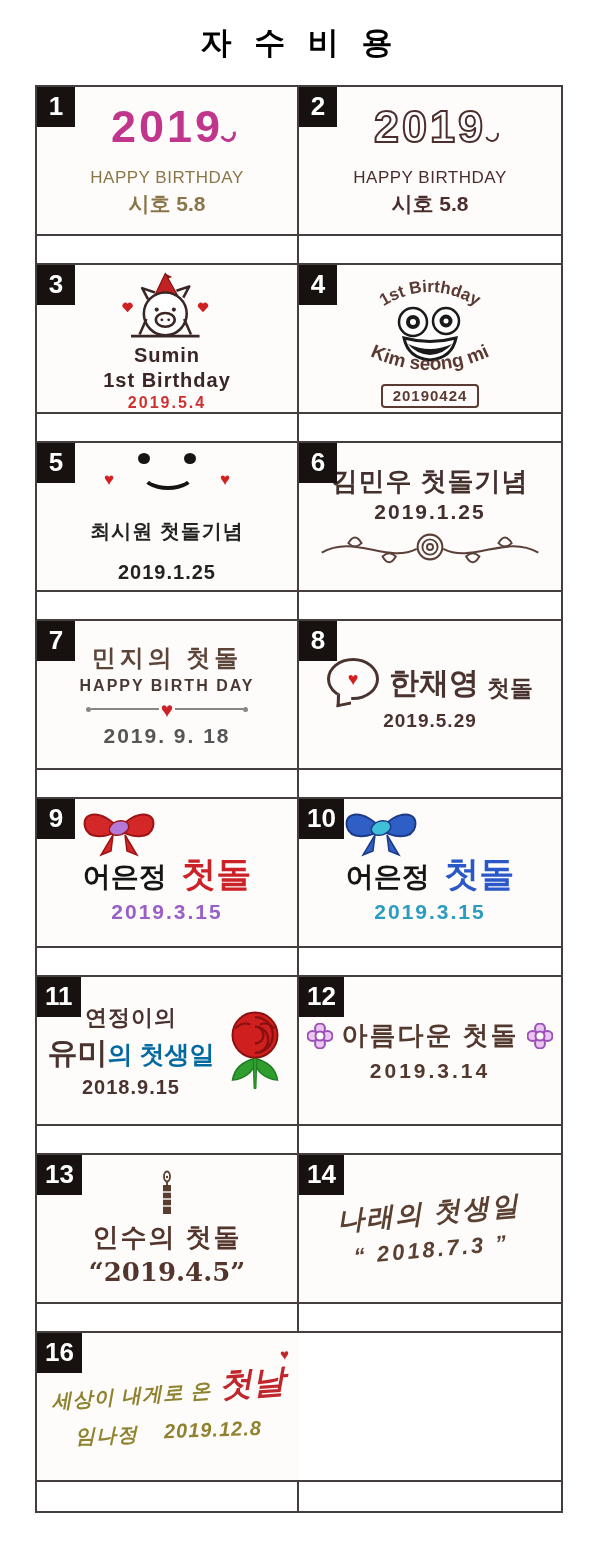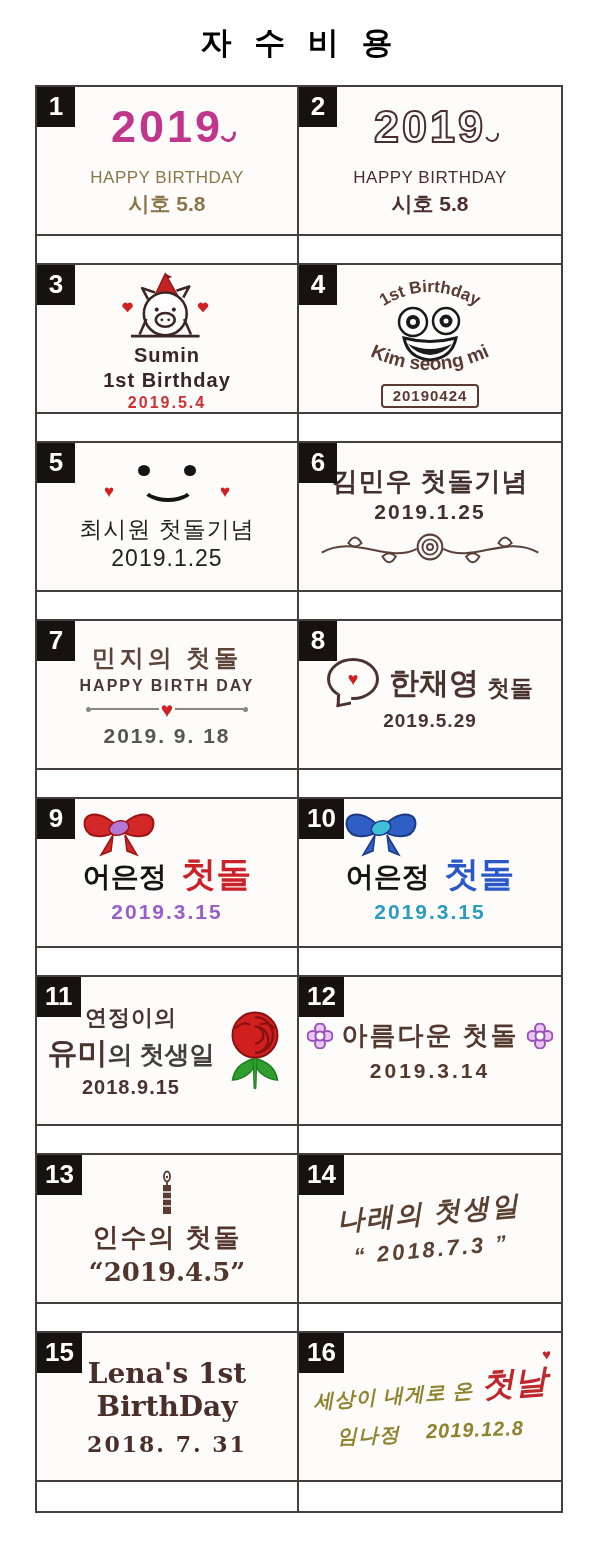--- a/index.html
+++ b/index.html
@@ -44,21 +44,21 @@
              padding:1px 10px 2px; margin-top:2px; letter-spacing:1px; }
 
   
   .smiley { position:relative; width:150px; height:52px; }
   .eye { position:absolute; width:12px; height:11px; border-radius:50%; background:#151515; top:3px; }
   .eye.l { left:46px; } .eye.r { left:92px; }
   .cheek-heart { position:absolute; top:20px; font-size:17px; color:#d41f1f; }
   .cheek-heart.l { left:12px; } .cheek-heart.r { right:12px; }
   .smile { position:absolute; left:48px; top:6px; width:56px; height:34px; border:4px solid #151515; border-radius:50%;
            border-top-color:transparent; border-left-color:transparent; border-right-color:transparent; }
-  .t5 { color:#222; font-size:23px; font-weight:400; letter-spacing:1px; margin-top:0; }
+  .t5 { color:#222; font-size:20px; font-weight:700; letter-spacing:1px; margin-top:16px; }
 
   
   .t6 { color:#43302c; font-weight:bold; font-size:26px; letter-spacing:1px; }
   .t6d { color:#43302c; font-size:21px; letter-spacing:2px; margin-top:1px; font-weight:600; }
 
   
   .t7a { color:#5d4439; font-size:24px; font-weight:600; letter-spacing:4px; }
   .t7b { color:#4a3833; font-size:16px; font-weight:600; letter-spacing:2px; margin-top:3px; }
   .divider7 { display:flex; align-items:center; margin-top:4px; }
   .divider7 .dot { width:5px; height:5px; border-radius:50%; background:#8a8585; }
@@ -84,21 +84,21 @@
   .t9name { color:#151515; font-size:28px; font-weight:bold; }
   .t9suf { font-size:35px; font-weight:bold; margin-left:10px; }
   .suf-red { color:#cc2127; } .suf-blue { color:#2a58c8; }
   .t9d { font-size:21px; font-weight:bold; letter-spacing:2px; margin-top:2px; }
   .d-purple { color:#9a5fc7; } .d-teal { color:#2a9cc0; }
 
   
   .row11 { display:flex; align-items:center; }
   .t11a { color:#4a332e; font-weight:bold; font-size:22px; letter-spacing:1px; }
   .t11name { color:#4a332e; font-weight:bold; font-size:30px; }
-  .t11rest { color:#404040; font-weight:bold; font-size:25px; }
+  .t11rest { color:#0369a1; font-weight:bold; font-size:25px; }
   .t11d { color:#4a332e; font-weight:bold; font-size:20px; letter-spacing:1px; margin-top:2px; }
 
   
   .row12 { display:flex; align-items:center; gap:8px; }
   .t12 { color:#53382e; font-weight:bold; font-size:26px; letter-spacing:2px; }
   .t12d { color:#53382e; font-size:21px; font-weight:600; letter-spacing:3px; margin-top:6px; }
 
   
   .t13 { color:#53352c; font-weight:bold; font-size:26px; letter-spacing:2px; margin-top:4px; }
   .t13d { color:#53352c; font-weight:bold; font-size:26px; font-family:"DejaVu Serif", serif; margin-top:2px; }
@@ -402,27 +402,20 @@
         </div>
       </div>
     </div>
   </div>
   <div class="row spacer-row">
     <div class="cell left"></div>
     <div class="cell"></div>
   </div>
 
   <div class="row design-row">
-    <div class="cell left">
-      <div class="badge">15</div>
-      <div class="art">
-        <div class="t15">Lena's 1st BirthDay</div>
-        <div class="t15d">2018. 7. 31</div>
-      </div>
-    </div>
     <div class="cell">
       <div class="badge">16</div>
       <div class="art art16">
         <div class="tilt16">
           <span class="t16a">세상이 내게로 온</span>
           <span class="hl16wrap">
             <span class="t16hl">첫날</span>
             <span class="hv">♥</span>
           </span>
         </div>

